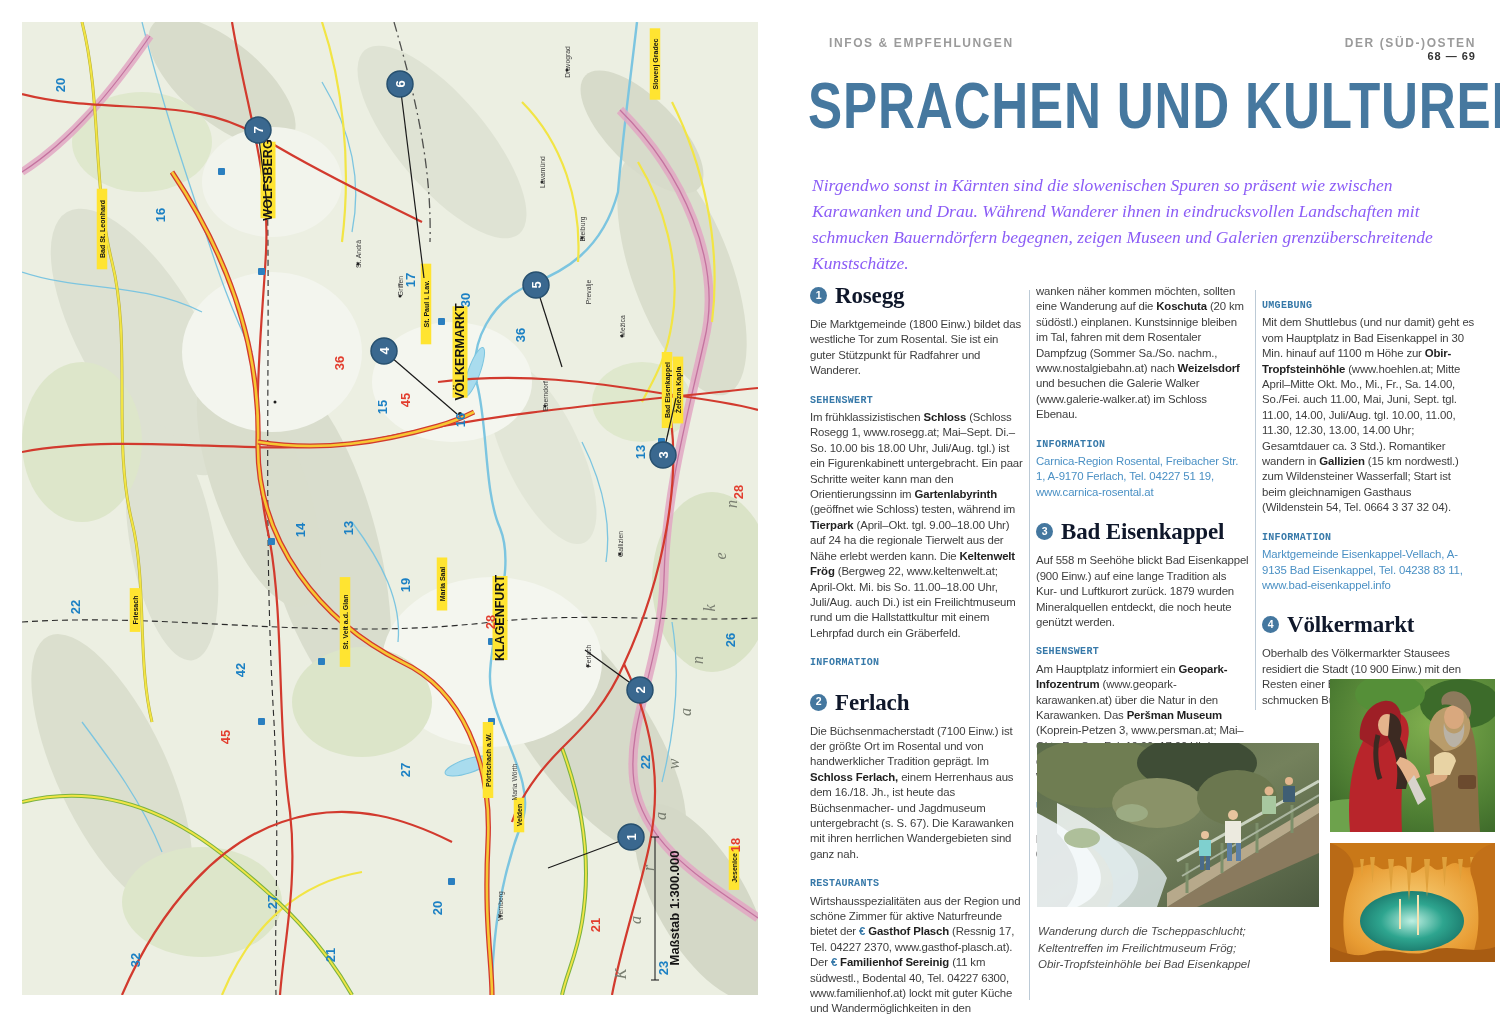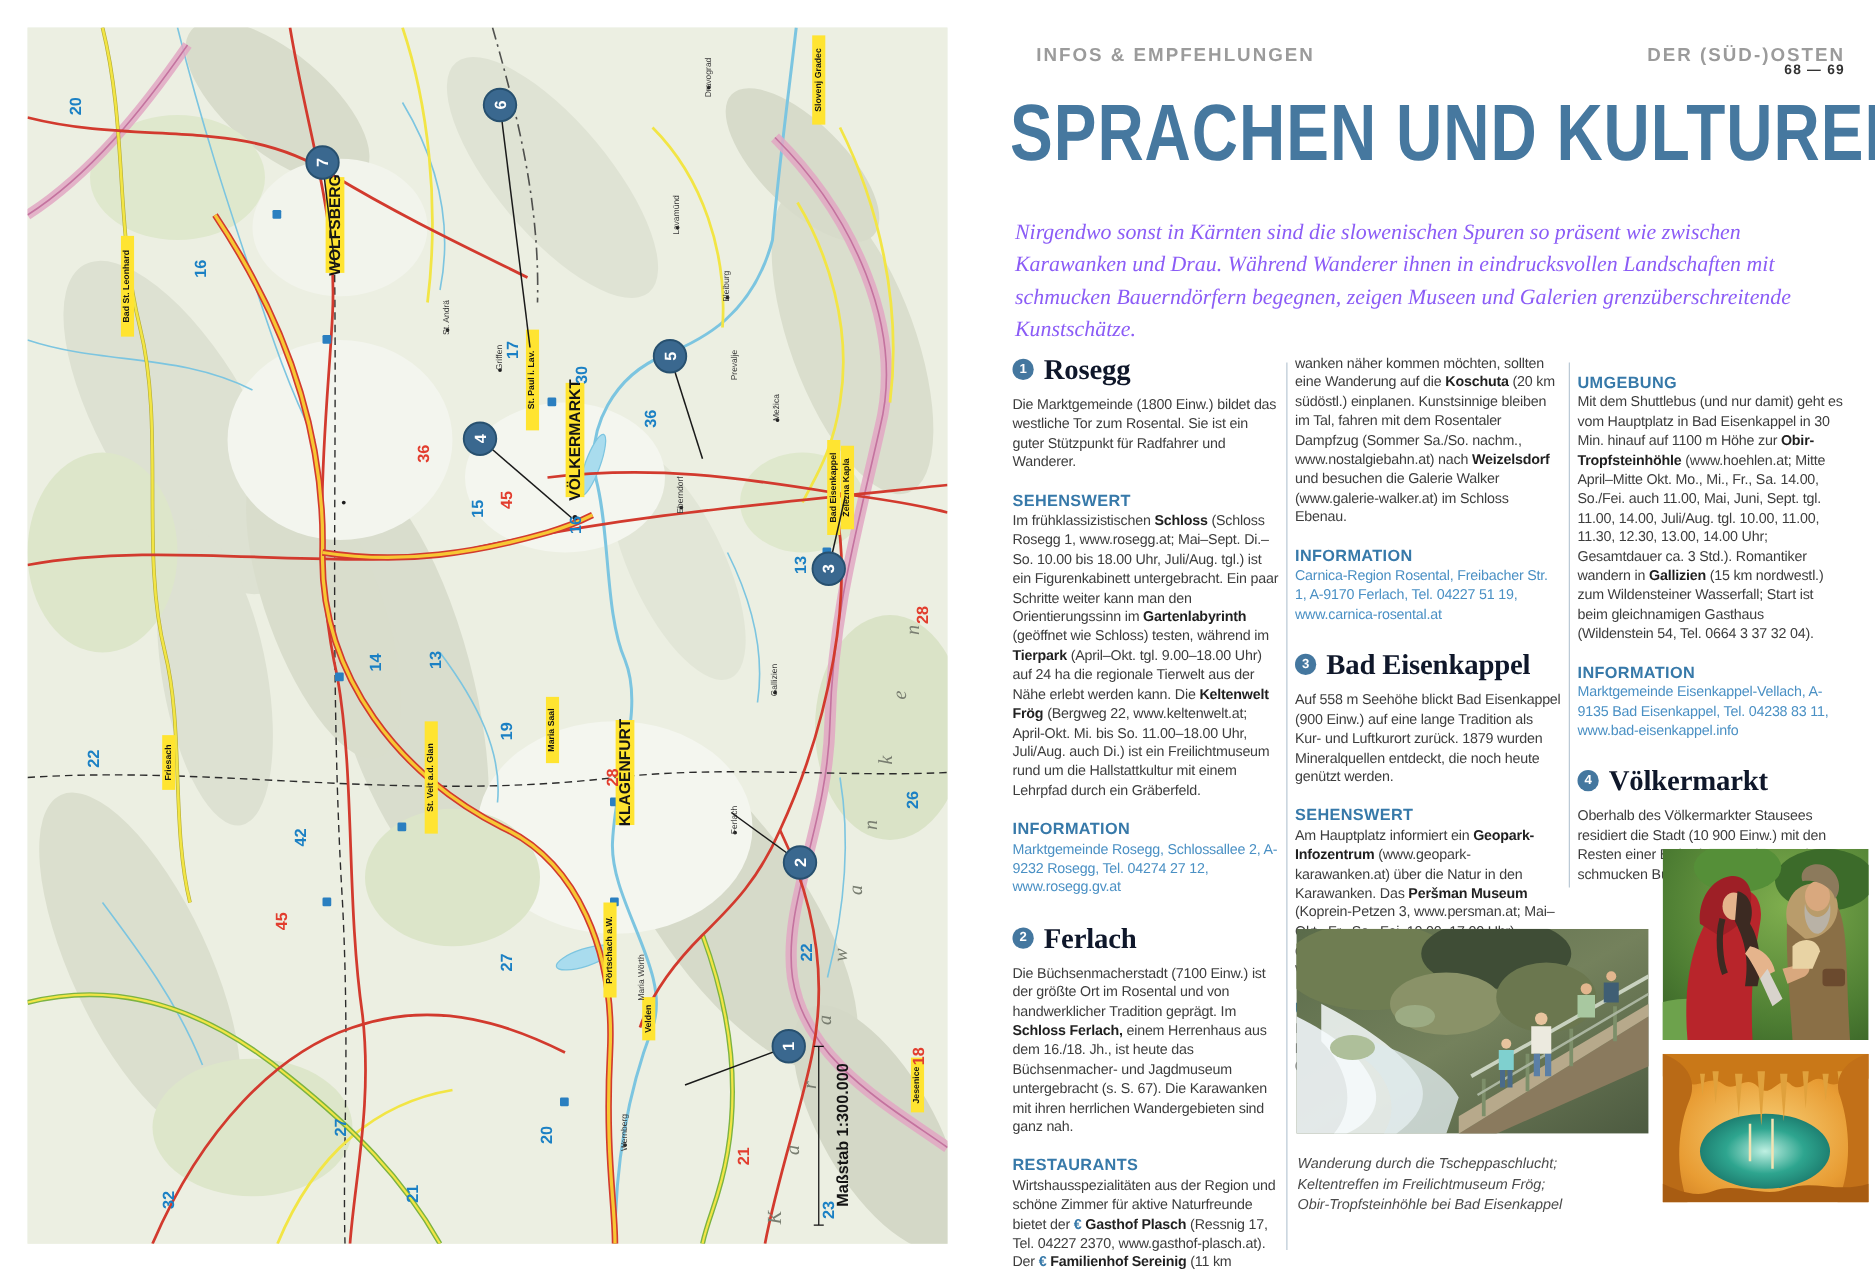--- a/index.html
+++ b/index.html
@@ -10,21 +10,21 @@
   #map-svg{display:block;}
   .mlbl{font:6.8px "Liberation Sans",sans-serif;fill:#3a3a3a;}
   .mletter{font:italic 16px "Liberation Serif",serif;fill:#787d70;}
   .mroute-b{font:bold 13px "Liberation Sans",sans-serif;fill:#1b80c4;}
   .mroute-r{font:bold 13px "Liberation Sans",sans-serif;fill:#e23d2e;}
   .mbig{font:bold 12.5px "Liberation Sans",sans-serif;fill:#141414;}
   .msmallbox{font:bold 7px "Liberation Sans",sans-serif;fill:#141414;}
   .mscale{font:bold 13px "Liberation Sans",sans-serif;fill:#141414;}
   .mmarker-num{font:bold 13px "Liberation Sans",sans-serif;fill:#ffffff;}
   
-  .hdr{position:absolute;top:36px;font-size:15px;letter-spacing:1.6px;color:#9b9b9b;
+  .hdr{position:absolute;top:36px;font-size:12px;letter-spacing:1.6px;color:#9b9b9b;
        font-weight:bold;text-transform:uppercase;padding-left:19px;}
   #hdr-left{left:810px;}
   #hdr-right{right:24px;text-align:right;}
   #page-no{position:absolute;top:50px;right:24px;font-size:11px;font-weight:bold;
            letter-spacing:1px;color:#333;}
   #title{position:absolute;left:808px;top:74px;white-space:nowrap;}
   #title .inner{display:inline-block;transform:scaleX(.8);transform-origin:0 50%;
        font-size:64px;font-weight:bold;letter-spacing:1px;color:#46789f;line-height:1;}
   #intro{position:absolute;left:812px;top:172px;width:656px;
        font-family:"Liberation Serif",serif;font-style:italic;font-size:17.5px;
@@ -35,22 +35,22 @@
   .vrule{position:absolute;width:1px;background:#bccad6;}
   #rule1{left:1029px;top:290px;height:710px;}
   #rule2{left:1255px;top:290px;height:420px;}
   .section-head{display:flex;align-items:center;gap:8px;margin:20px 0 10px 0;}
   .col > .section-head:first-child{margin-top:0;}
   .badge{flex:0 0 auto;width:17px;height:17px;border-radius:50%;background:#44779f;
        color:#fff;font-size:10.5px;font-weight:bold;display:flex;align-items:center;
        justify-content:center;}
   .sec-title{font-family:"Liberation Serif",serif;font-size:23px;font-weight:bold;
        color:#0f172a;line-height:1;}
-  .cat{color:#3779a9;font-weight:bold;font-size:13px;letter-spacing:.3px;
-       margin:14px 0 2px 0;}
+  .cat{color:#3779a9;font-weight:bold;font-size:10px;letter-spacing:.3px;
+       margin:14px 0 2px 0;font-family:Liberation Mono, monospace;}
   .col p{margin:0 0 2px 0;}
   .seg-b{font-weight:bold;color:#1f1f1f;}
   .seg-l{color:#4a90c4;}
   .seg-e{color:#3779a9;font-weight:bold;}
   .links{color:#4a90c4;}
   
   .photo{position:absolute;overflow:hidden;}
   #photo1{left:1037px;top:743px;width:282px;height:164px;}
   #photo2{left:1330px;top:679px;width:165px;height:153px;}
   #photo3{left:1330px;top:843px;width:165px;height:119px;}
@@ -463,21 +463,20 @@
 
   <div class="col" id="col1">
       <div class="section-head">
         <span class="badge">1</span>
         <span class="sec-title">Rosegg</span>
       </div>
       <p><span class="seg-n">Die Marktgemeinde (1800 Einw.) bildet das westliche Tor zum Rosental. Sie ist ein guter Stützpunkt für Radfahrer und Wanderer.</span></p>
       <div class="cat">SEHENSWERT</div>
       <p><span class="seg-n">Im frühklassizistischen </span><span class="seg-b">Schloss</span><span class="seg-n"> (Schloss Rosegg 1, www.rosegg.at; Mai–Sept. Di.–So. 10.00 bis 18.00 Uhr, Juli/Aug. tgl.) ist ein Figurenkabinett untergebracht. Ein paar Schritte weiter kann man den Orientierungssinn im </span><span class="seg-b">Gartenlabyrinth</span><span class="seg-n"> (geöffnet wie Schloss) testen, während im </span><span class="seg-b">Tierpark</span><span class="seg-n"> (April–Okt. tgl. 9.00–18.00 Uhr) auf 24 ha die regionale Tierwelt aus der Nähe erlebt werden kann. Die </span><span class="seg-b">Keltenwelt Frög</span><span class="seg-n"> (Bergweg 22, www.keltenwelt.at; April-Okt. Mi. bis So. 11.00–18.00 Uhr, Juli/Aug. auch Di.) ist ein Freilichtmuseum rund um die Hallstattkultur mit einem Lehrpfad durch ein Gräberfeld.</span></p>
       <div class="cat">INFORMATION</div>
-      <p class="links"><span class="seg-l">Marktgemeinde Rosegg, Schlossallee 2, A-9232 Rosegg, Tel. 04274 27 12, www.rosegg.gv.at</span></p>
       <div class="section-head">
         <span class="badge">2</span>
         <span class="sec-title">Ferlach</span>
       </div>
       <p><span class="seg-n">Die Büchsenmacherstadt (7100 Einw.) ist der größte Ort im Rosental und von handwerklicher Tradition geprägt. Im </span><span class="seg-b">Schloss Ferlach,</span><span class="seg-n"> einem Herrenhaus aus dem 16./18. Jh., ist heute das Büchsenmacher- und Jagdmuseum untergebracht (s. S. 67). Die Karawanken mit ihren herrlichen Wandergebieten sind ganz nah.</span></p>
       <div class="cat">RESTAURANTS</div>
       <p><span class="seg-n">Wirtshausspezialitäten aus der Region und schöne Zimmer für aktive Naturfreunde bietet der </span><span class="seg-e">€</span><span class="seg-b"> Gasthof Plasch</span><span class="seg-n"> (Ressnig 17, Tel. 04227 2370, www.gasthof-plasch.at). Der </span><span class="seg-e">€</span><span class="seg-b"> Familienhof Sereinig</span><span class="seg-n"> (11 km südwestl., Bodental 40, Tel. 04227 6300, www.familienhof.at) lockt mit guter Küche und Wandermöglichkeiten in den Talschluss des Bodentals in den Karawanken.</span></p>
     </div>
   <div class="col" id="col2">
       <p><span class="seg-n">wanken näher kommen möchten, sollten eine Wanderung auf die </span><span class="seg-b">Koschuta</span><span class="seg-n"> (20 km südöstl.) einplanen. Kunstsinnige bleiben im Tal, fahren mit dem Rosentaler Dampfzug (Sommer Sa./So. nachm., www.nostalgiebahn.at) nach </span><span class="seg-b">Weizelsdorf</span><span class="seg-n"> und besuchen die Galerie Walker (www.galerie-walker.at) im Schloss Ebenau.</span></p>

